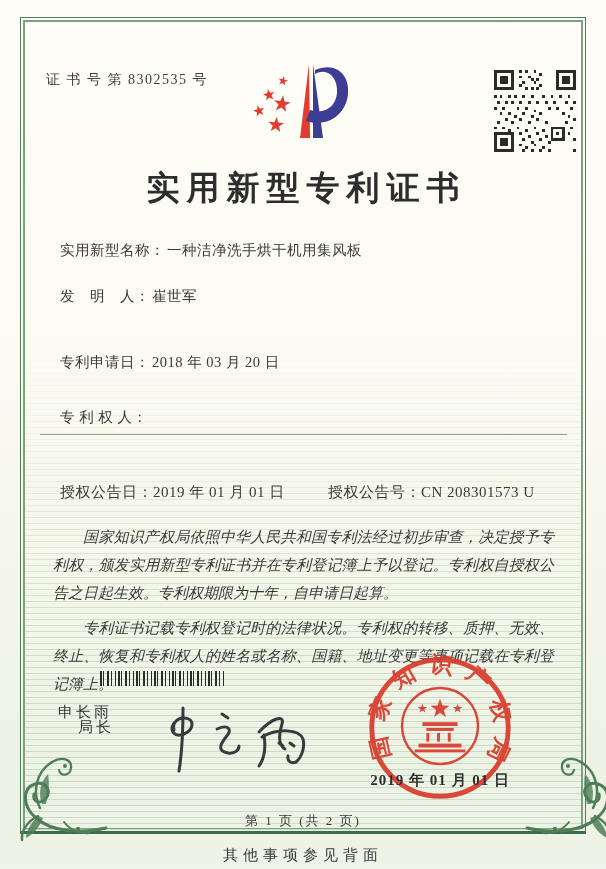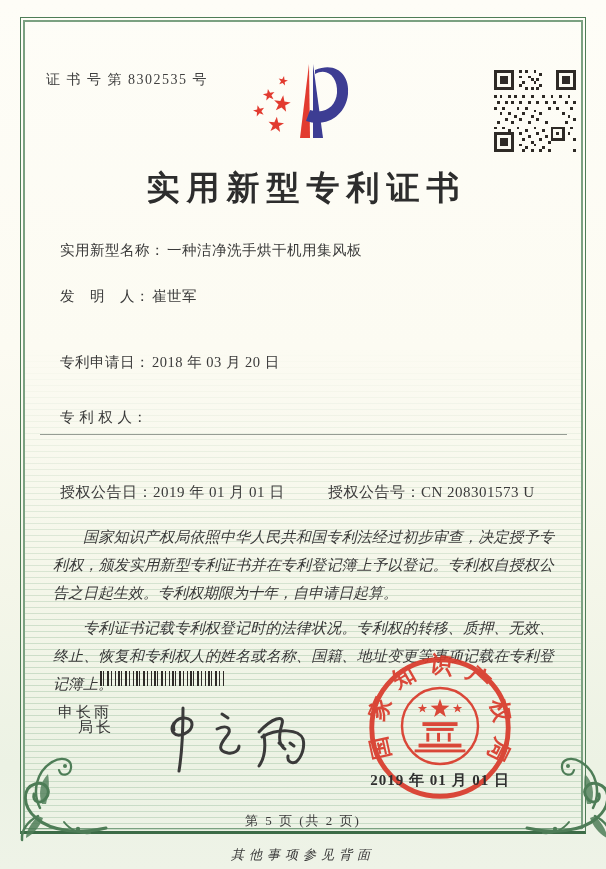--- a/index.html
+++ b/index.html
@@ -45,22 +45,22 @@
       #2f2b28 15px 16px, transparent 16px 18px);
   }
   .director-title{left:58px; top:718px; font-size:15px; letter-spacing:3px; color:#333;margin-left:20px;}
   .director-name{left:58px; top:703px; font-size:15px; letter-spacing:3px; color:#333;}
   .signature{left:156px; top:701px;}
   .seal{left:362px; top:650px;}
   .seal-date{left:352px; top:771px; width:176px; text-align:center; font-size:15px;
              font-weight:600; letter-spacing:1px; color:#2f2f2f;}
   .page-footer{left:0; top:812px; width:606px; text-align:center; font-size:13px;
                letter-spacing:2px; color:#3c3c3c;}
-  .back-note{left:0; top:846px; width:606px; text-align:center; font-size:13px;
-             font-style:italic; letter-spacing:5px; color:#3a3a3a;}
+  .back-note{left:0; top:846px; width:606px; text-align:center; font-size:15px;
+             letter-spacing:5px; color:#3a3a3a;}
   .qr{left:494px; top:70px; width:82px; height:82px;}
   .logo{left:243px; top:56px;}
   .corner{position:absolute; top:754px;}
   .corner-l{left:8px;}
   .corner-r{right:8px; transform:scaleX(-1);}
 </style>
 </head>
 <body>
 
 <div class="page">
@@ -214,16 +214,16 @@
       <path d="M56,68 C62,76 72,80 82,79" stroke-width="2"></path>
     </g>
     <g fill="#4e7d57">
       <path d="M30,62 C22,70 18,78 18,84 C26,80 32,72 35,64 Z" opacity=".85"></path>
       <path d="M34,50 C30,40 32,28 40,20 C42,30 40,42 38,50 Z" opacity=".8"></path>
       <circle cx="70" cy="75" r="2.2"></circle>
         <circle cx="57" cy="12" r="2"></circle>
     </g>
   </svg>
 
-  <div class="abs page-footer">第 5 页 (共 2 页)</div>
+  <div class="abs page-footer">第 1 页 (共 2 页)</div>
   <div class="abs back-note">其他事项参见背面</div>
 
 </div>
 
 </body></html>

